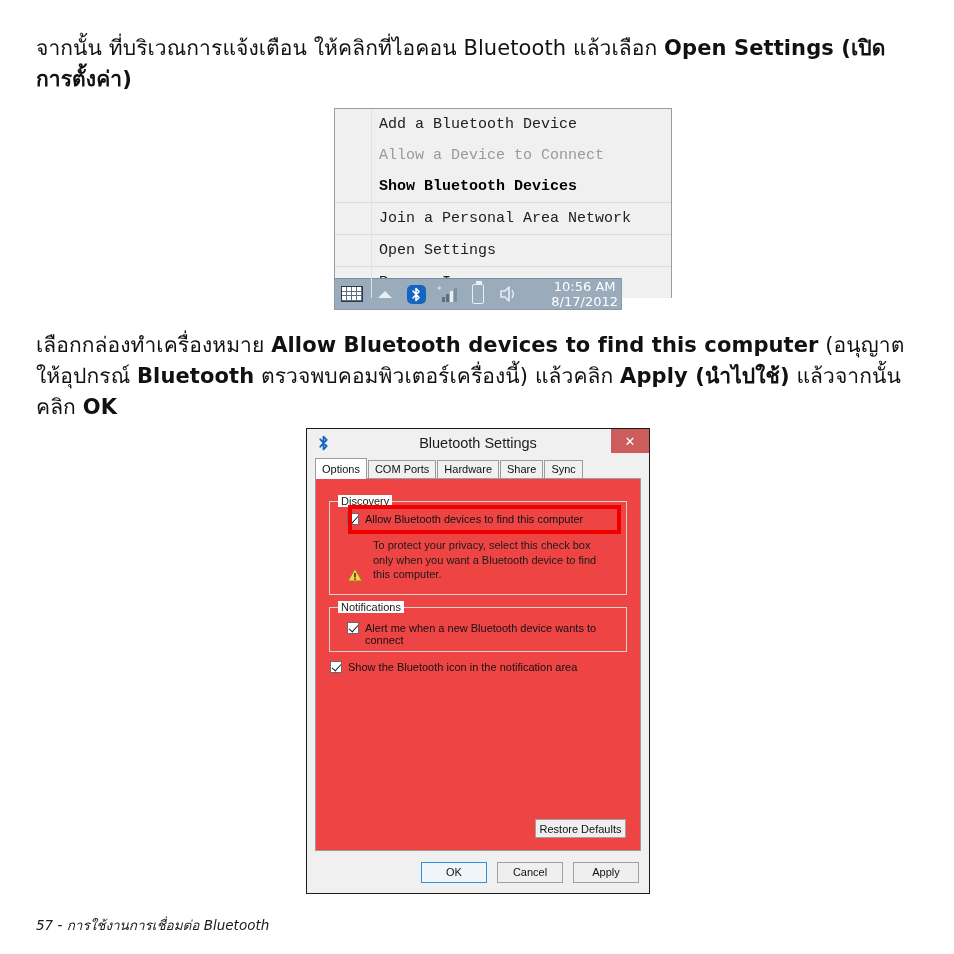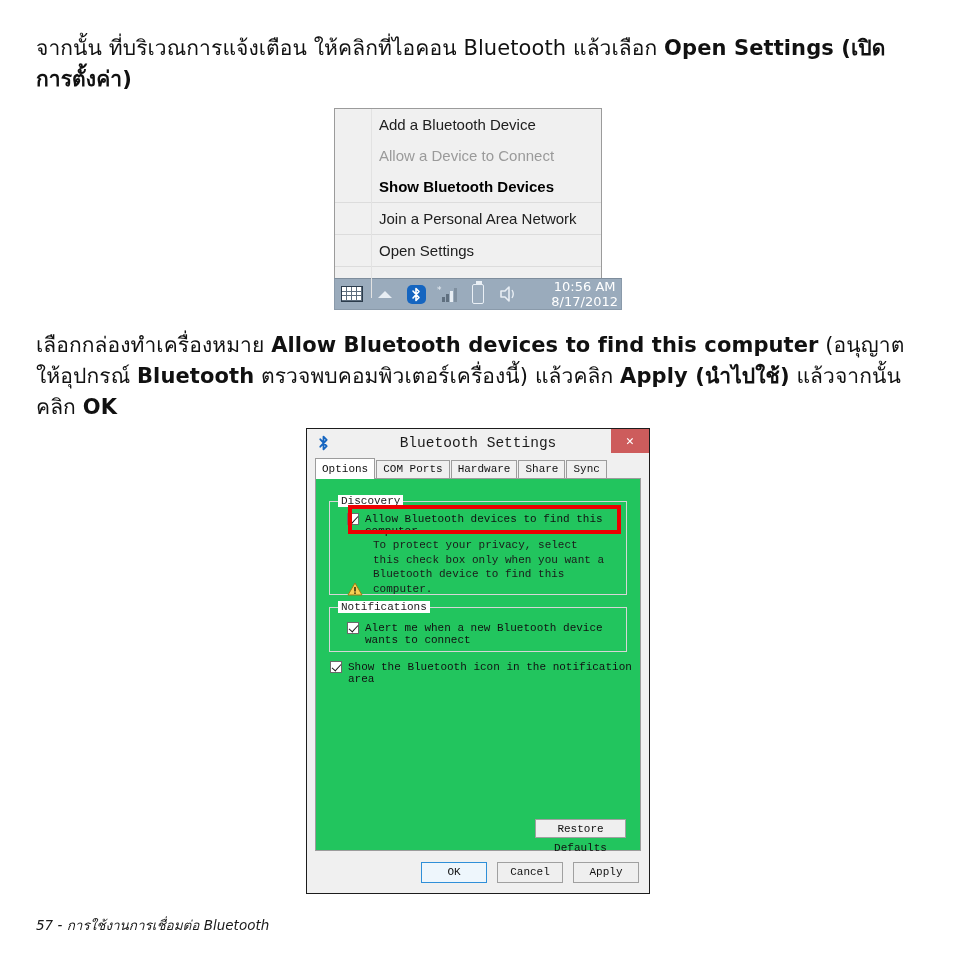--- a/index.html
+++ b/index.html
@@ -36,25 +36,25 @@
     font-style: italic;
     color: #1a1a1a;
     font-family: "DejaVu Sans", "Liberation Sans", sans-serif;
   }
 
   
   #tray-menu {
     position: absolute;
     left: 334px;
     top: 108px;
-    width: 268px;
+    width: 338px;
     background: #f0f0f0;
     border: 1px solid #9b9b9b;
     border-bottom: none;
-    font-family: Liberation Sans, sans-serif;
+    font-family: Liberation Mono, monospace;
   }
   .menu-group { border-bottom: 1px solid #dcdcdc; }
   .menu-group:last-child { border-bottom: none; }
   .menu-item {
     position: relative;
     height: 31px;
     line-height: 31px;
     padding-left: 44px;
     padding-right: 10px;
     font-size: 15px;
@@ -145,21 +145,21 @@
 
   
   #bt-dialog {
     position: absolute;
     left: 306px;
     top: 428px;
     width: 344px;
     height: 466px;
     background: #f0f0f0;
     border: 1px solid #1c1c1c;
-    font-family: Liberation Mono, monospace;
+    font-family: Liberation Sans, sans-serif;
     font-size: 11px;
     color: #000;
   }
   #bt-titlebar {
     height: 30px;
     background: #f0f0f0;
     display: flex;
     align-items: flex-start;
     position: relative;
   }
@@ -214,21 +214,21 @@
     position: relative;
     z-index: 3;
     margin-bottom: -1px;
   }
 
   #bt-panel {
     position: absolute;
     left: 8px; right: 8px;
     top: 50px;
     bottom: 42px;
-    background: #22c55e;
+    background: #ef4444;
     border: 1px solid #9c9c9c;
     border-top: none;
   }
 
   .groupbox {
     position: absolute;
     border: 1px solid #d6d6d6;
   }
   .group-title {
     position: absolute;

